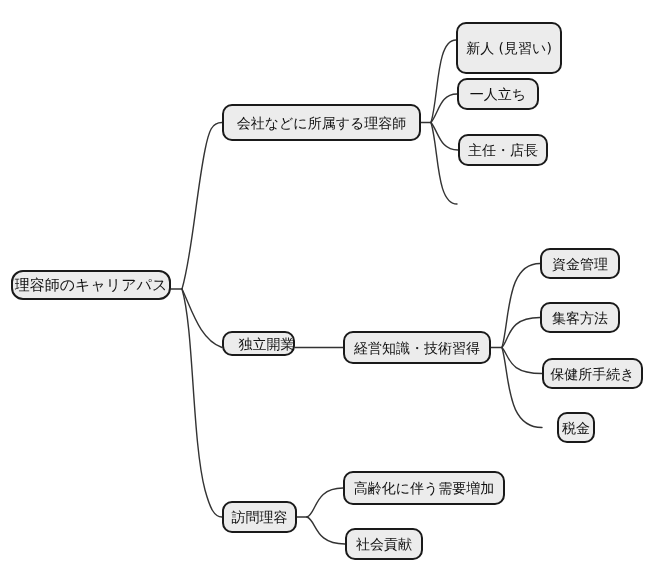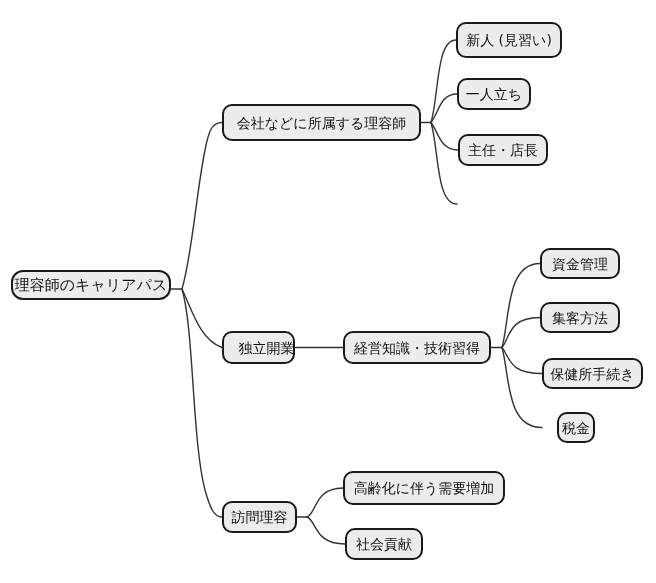--- a/index.html
+++ b/index.html
@@ -72,25 +72,25 @@
     <path d="M502,347.5 C510,377 506,427.5 542,427.5"></path>
 
     <path d="M297,517 L307,517"></path>
     <path d="M307,517 C317,513 314,488 343,488"></path>
     <path d="M307,517 C317,521 314,544 345,544"></path>
   </svg>
 
   <div class="node root" style="left:11px; top:270px; width:160px; height:30px;">理容師のキャリアパス</div>
 
   <div class="node" style="left:222px; top:104px; width:199px; height:37px;">会社などに所属する理容師</div>
-  <div class="node" style="left:456px; top:22px; width:106px; height:36px;text-align:right;">新人 (見習い)</div>
-  <div class="node" style="left:457px; top:78px; width:74px; height:32px;text-align:right;">一人立ち</div>
+  <div class="node" style="left:456px; top:22px; width:106px; height:52px;text-align:right;">新人 (見習い)</div>
+  <div class="node" style="left:457px; top:78px; width:82px; height:32px;text-align:right;">一人立ち</div>
   <div class="node" style="left:458px; top:134px; width:90px; height:32px;">主任・店長</div>
 
-  <div class="node" style="left:222px; top:331px; width:73px; height:33px;padding-left:20px;">独立開業</div>
+  <div class="node" style="left:222px; top:331px; width:73px; height:25px;padding-left:20px;">独立開業</div>
   <div class="node" style="left:343px; top:331px; width:148px; height:33px;">経営知識・技術習得</div>
   <div class="node" style="left:540px; top:248px; width:80px; height:31px;">資金管理</div>
   <div class="node" style="left:540px; top:302px; width:80px; height:31px;">集客方法</div>
   <div class="node" style="left:542px; top:358px; width:101px; height:31px;">保健所手続き</div>
   <div class="node" style="left:557px; top:412px; width:38px; height:31px;">税金</div>
 
   <div class="node" style="left:222px; top:501px; width:75px; height:32px;">訪問理容</div>
   <div class="node" style="left:343px; top:471px; width:162px; height:34px;">高齢化に伴う需要増加</div>
   <div class="node" style="left:345px; top:528px; width:78px; height:32px;">社会貢献</div>
 

